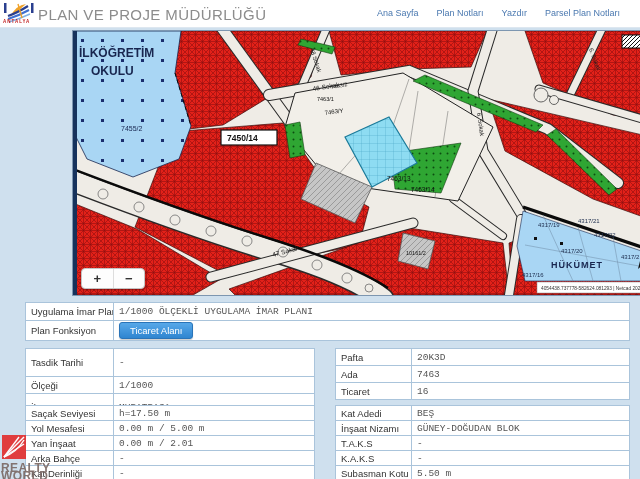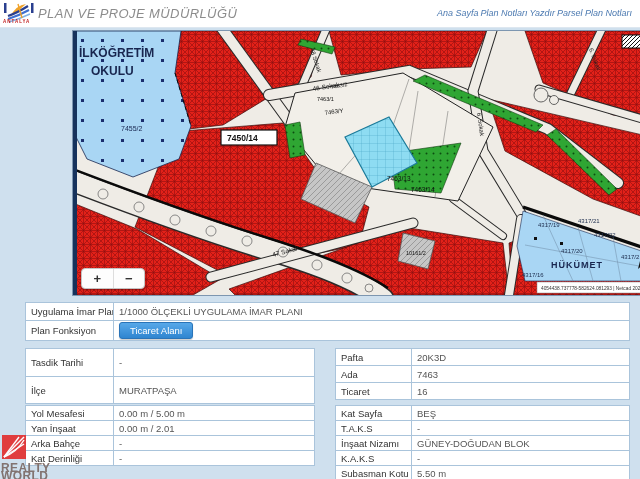--- a/index.html
+++ b/index.html
@@ -6,35 +6,35 @@
   body{
     width:640px;height:479px;position:relative;overflow:hidden;
     background:#cfe0ee;
     font-family:"Liberation Sans",sans-serif;
     -webkit-font-smoothing:antialiased;
   }
   
   .header{position:absolute;left:0;top:0;width:640px;height:27px;background:#ffffff;border-bottom:1px solid #dde7f0;}
   .logo{position:absolute;left:4px;top:1px;width:30px;height:25px;}
   .logo-text{position:absolute;left:3px;top:19px;font-size:4.5px;font-weight:bold;color:#c01818;letter-spacing:1px;}
-  .app-title{position:absolute;left:38px;top:6px;font-size:13px;color:#8c8c8c;letter-spacing:.4px;white-space:nowrap;font-style:italic;}
-  .nav{position:absolute;right:8px;top:8px;display:flex;gap:2px;font-style:italic;}
+  .app-title{position:absolute;left:38px;top:6px;font-size:15px;color:#8c8c8c;letter-spacing:.4px;white-space:nowrap;}
+  .nav{position:absolute;right:20px;top:8px;display:flex;gap:18px;}
   .nav a{font-size:9px;color:#4b79b0;text-decoration:none;white-space:nowrap;cursor:pointer;}
   
   .map-wrap{position:absolute;left:25px;top:30px;width:604px;height:264px;border:1px solid #7d96b0;background:#1d4ed8;margin-left:47px;}
   .map-wrap svg{display:block;}
   svg text{font-family:"Liberation Sans",sans-serif;}
   .zoom-ctl{position:absolute;left:8px;top:237px;width:62px;height:19px;background:#fdfdfd;border:1px solid #c4c4c4;border-radius:4px;box-shadow:0 1px 2px rgba(0,0,0,.35);display:flex;}
   .zoom-ctl button{flex:1;border:none;background:transparent;font-size:13px;font-weight:bold;color:#333;line-height:17px;padding:0;cursor:pointer;}
   .zoom-ctl button:first-child{border-right:1px solid #ddd;}
   
   table{border-collapse:collapse;background:#fff;position:absolute;table-layout:fixed;}
   td{border:1px solid #aac4db;padding:0 5px;font-size:9.5px;color:#3d3d3d;overflow:hidden;white-space:nowrap;}
   td.lbl{color:#333;}
-  td.val{color:#555;}
+  td.val{color:#555;font-family:Liberation Mono, monospace;}
   .btn-fn{display:inline-block;background:linear-gradient(#57a8e9,#2f85d0);border:1px solid #2a74b8;color:#fff;font-size:9.5px;padding:2px 10px;border-radius:3px;cursor:pointer;box-shadow:0 1px 1px rgba(0,0,0,.2);}
   
   .watermark{position:absolute;left:1px;top:434px;width:60px;opacity:.92;pointer-events:none;}
   .wm-txt{font-size:12px;font-weight:bold;color:#7c6a66;line-height:8px;letter-spacing:.4px;}
 </style>
 </head>
 <body>
 
 <div class="header">
   <svg class="logo" viewBox="0 0 30 25">
@@ -241,20 +241,24 @@
 <table style="left:25px;top:348px;width:290px;">
   <colgroup>
       <col style="width:88px">
       <col>
     </colgroup>
   <tbody>
       <tr style="height:28px">
         <td class="lbl">Tasdik Tarihi</td>
         <td class="val">-</td>
       </tr>
+  <tr style="height:17px">
+        <td class="lbl">Ölçeği</td>
+        <td class="val">1/1000</td>
+      </tr>
   <tr style="height:27px">
         <td class="lbl">İlçe</td>
         <td class="val">MURATPAŞA</td>
       </tr>
 </tbody>
   </table>
 
 <table style="left:335px;top:348px;width:295px;padding-left:24px;">
   <colgroup>
       <col style="width:76px">
@@ -275,20 +279,24 @@
       </tr>
 </tbody>
   </table>
 
 <table style="left:25px;top:405px;width:290px;">
   <colgroup>
       <col style="width:88px">
       <col>
     </colgroup>
   <tbody>
+      <tr style="height:15px">
+        <td class="lbl">Saçak Seviyesi</td>
+        <td class="val">h=17.50 m</td>
+      </tr>
   <tr style="height:15px">
         <td class="lbl">Yol Mesafesi</td>
         <td class="val">0.00 m / 5.00 m</td>
       </tr>
   <tr style="height:15px">
         <td class="lbl">Yan İnşaat</td>
         <td class="val">0.00 m / 2.01</td>
       </tr>
   <tr style="height:15px">
         <td class="lbl">Arka Bahçe</td>
@@ -301,30 +309,30 @@
 </tbody>
   </table>
 
 <table style="left:335px;top:405px;width:295px;">
   <colgroup>
       <col style="width:76px">
       <col>
     </colgroup>
   <tbody>
       <tr style="height:15px">
-        <td class="lbl">Kat Sayfa</td>
+        <td class="lbl">Kat Adedi</td>
         <td class="val">BEŞ</td>
-      </tr>
-  <tr style="height:15px">
-        <td class="lbl">T.A.K.S</td>
-        <td class="val">-</td>
       </tr>
   <tr style="height:15px">
         <td class="lbl">İnşaat Nizamı</td>
         <td class="val">GÜNEY-DOĞUDAN BLOK</td>
+      </tr>
+  <tr style="height:15px">
+        <td class="lbl">T.A.K.S</td>
+        <td class="val">-</td>
       </tr>
   <tr style="height:15px">
         <td class="lbl">K.A.K.S</td>
         <td class="val">-</td>
       </tr>
   <tr style="height:15px">
         <td class="lbl">Subasman Kotu</td>
         <td class="val">5.50 m</td>
       </tr>
 </tbody>

